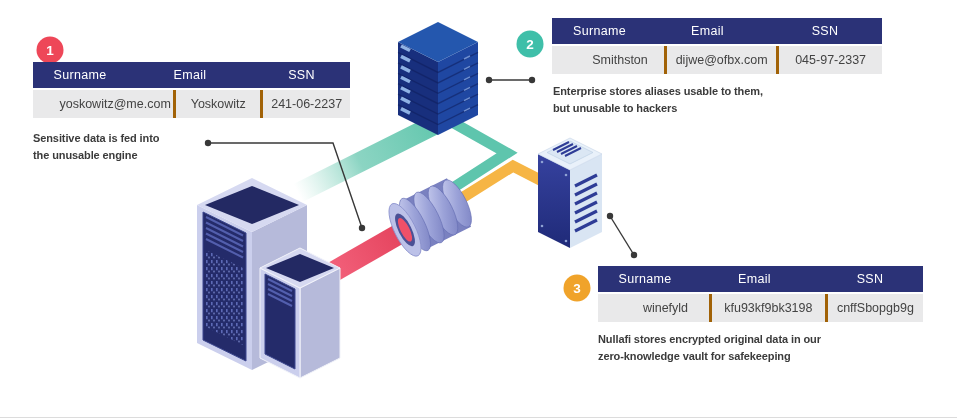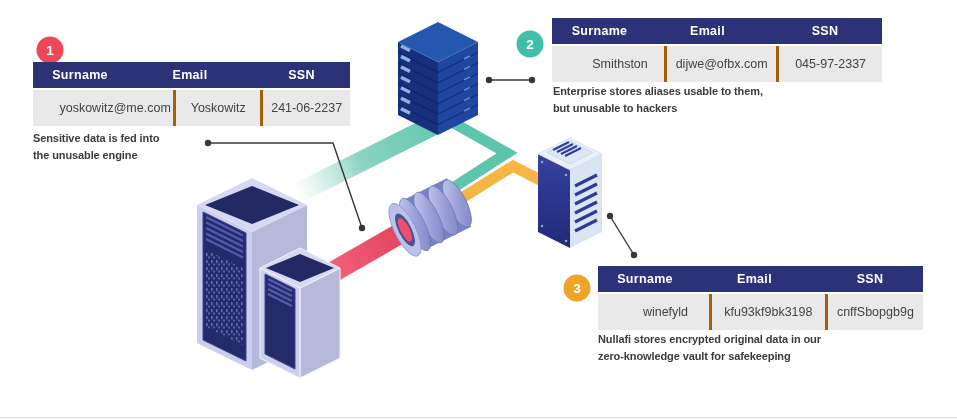--- a/index.html
+++ b/index.html
@@ -3,23 +3,23 @@
 <meta charset="utf-8">
 <style>
   html,body{margin:0;padding:0;background:#fff;}
   #canvas{position:relative;width:957px;height:419px;background:#fff;overflow:hidden;
           font-family:"Liberation Sans",sans-serif;}
   #illus{position:absolute;left:0;top:0;}
   .badge{position:absolute;}
   .badge text{font-family:"Liberation Sans",sans-serif;font-weight:bold;font-size:13.5px;fill:#fff;}
   .dtable{position:absolute;font-family:"Liberation Sans",sans-serif;}
   .hrow{display:flex;background:#2b3277;height:26px;}
-  .hrow .cell{color:#fff;font-weight:bold;font-size:12.5px;letter-spacing:.3px;
+  .hrow .cell{color:#fff;font-weight:normal;font-size:12.5px;letter-spacing:.3px;
               display:flex;align-items:center;justify-content:center;box-sizing:border-box;}
-  .drow{display:flex;background:#e9e9ea;height:36px;margin-top:2px;padding-left:24px;}
+  .drow{display:flex;background:#e9e9ea;height:28px;margin-top:2px;padding-left:24px;}
   .drow .cell{color:#434343;font-size:12.5px;display:flex;align-items:center;justify-content:center;
               box-sizing:border-box;}
   .drow .cell + .cell{border-left:3px solid #a16207;}
   .caption{position:absolute;font-weight:bold;font-size:11px;line-height:17px;color:#3b3b3b;
            letter-spacing:-.1px;}
   #baseline{position:absolute;left:0;right:0;bottom:1px;height:1px;background:#dcdcdc;}
 </style>
 </head>
 <body>
 

